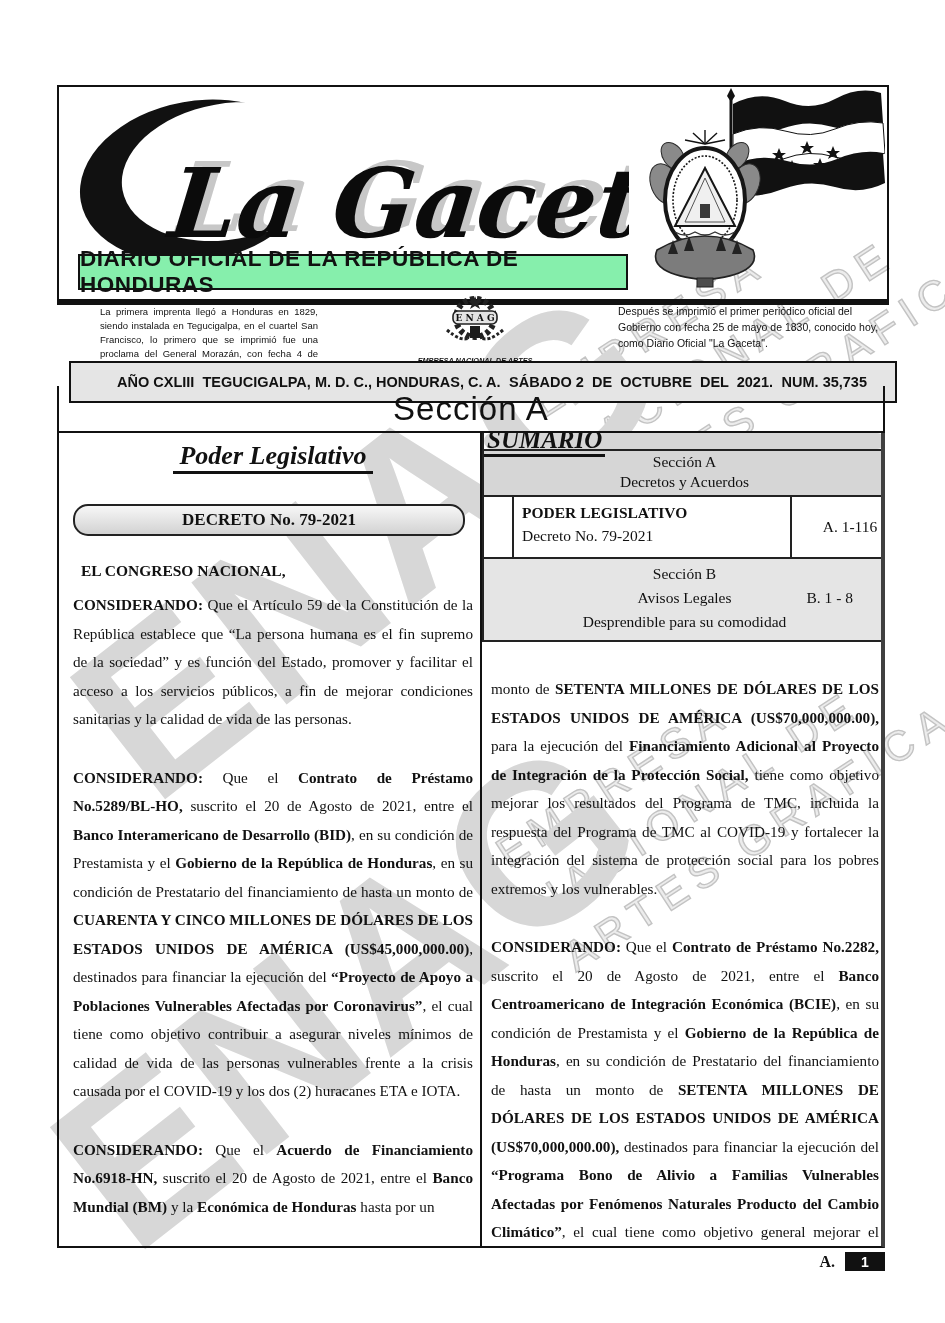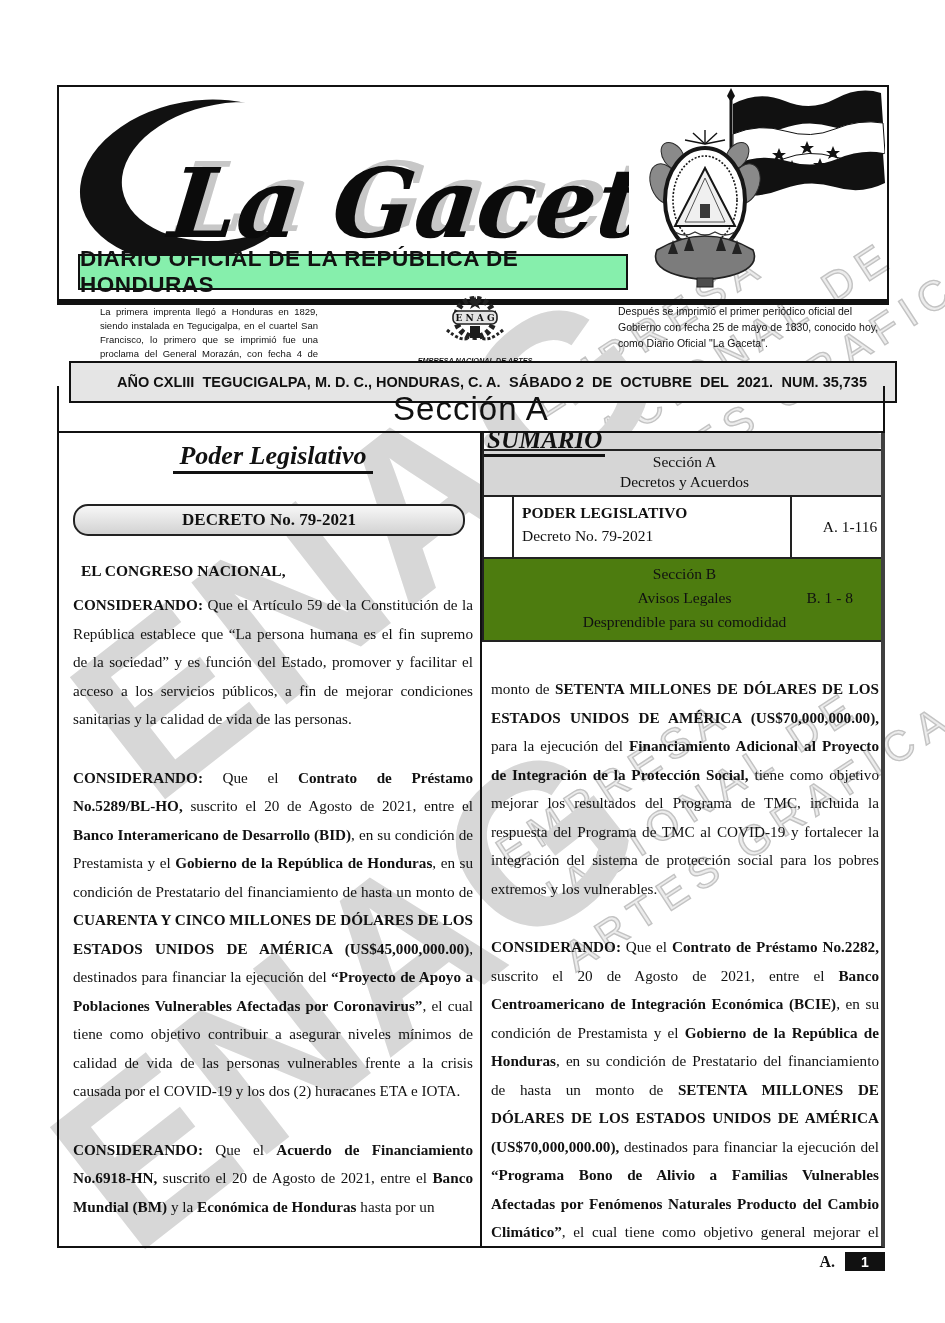--- a/index.html
+++ b/index.html
@@ -62,21 +62,21 @@
   #sumario-title{background:#d6d6d6;text-align:center;height:16px;display:flex;align-items:center;
                  justify-content:flex-start;font-size:25px;font-weight:bold;font-style:italic;border-radius:8px;}
   #sumario-title span{border-bottom:3px solid #111;padding:0 3px;}
   #sumario-sec-a{background:#d6d6d6;border-top:2px solid #222;text-align:center;line-height:20px;
                  padding:1px 0 3px 0;}
   #sumario-main{display:flex;border-top:2px solid #222;background:#fff;height:60px;}
   #sumario-main .spacer{width:28px;border-right:2px solid #222;}
   #sumario-main .body{flex:1;padding:4px 8px;line-height:23px;}
   #sumario-main .pages{width:70px;border-left:2px solid #222;display:flex;align-items:center;
                        justify-content:center;padding-left:23px;}
-  #sumario-sec-b{background:#4d7c0f;border-top:2px solid #222;text-align:center;line-height:24px;
+  #sumario-sec-b{background:#e5e5e5;border-top:2px solid #222;text-align:center;line-height:24px;
                  padding:3px 0 6px 0;position:relative;}
   #sumario-sec-b .pages{position:absolute;right:32px;top:27px;}
   
   #footer{left:57px;top:1252px;width:828px;display:flex;justify-content:flex-end;align-items:center;
           z-index:1;}
   #footer-section{font-weight:bold;font-size:16px;margin-right:10px;}
   #footer-pagebox{width:40px;height:19px;background:#111;color:#fff;display:flex;align-items:center;
                   justify-content:center;font-family:"Liberation Sans",sans-serif;font-weight:bold;
                   font-size:14px;}
   svg text{font-family:"DejaVu Serif",serif;}

